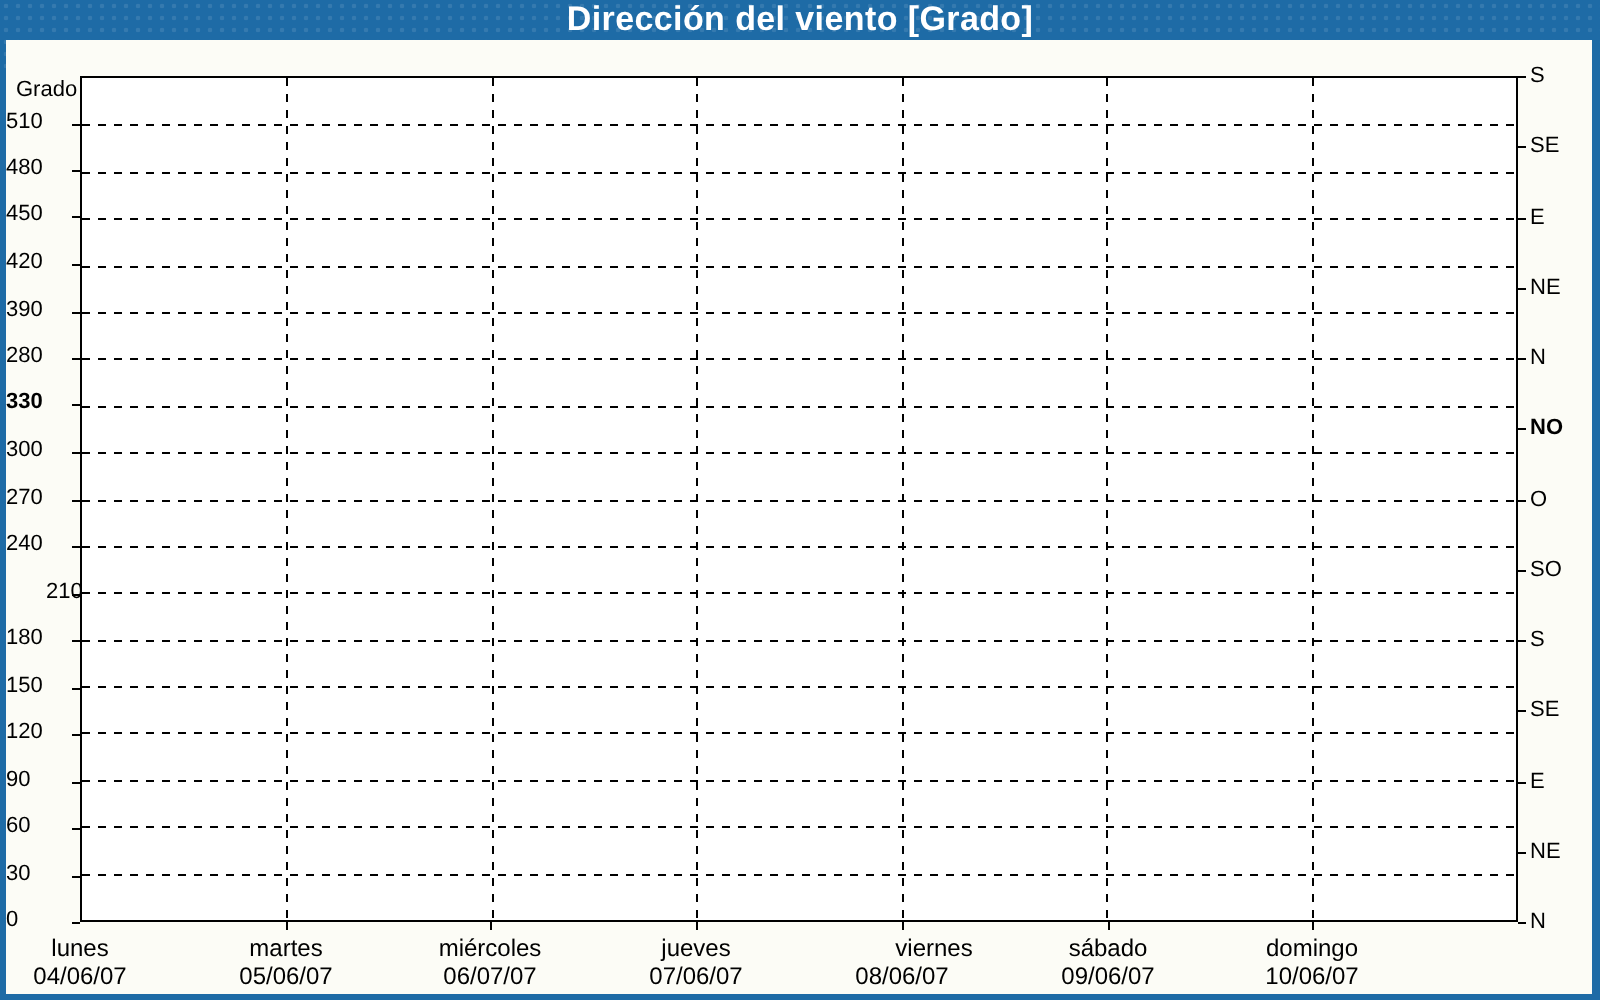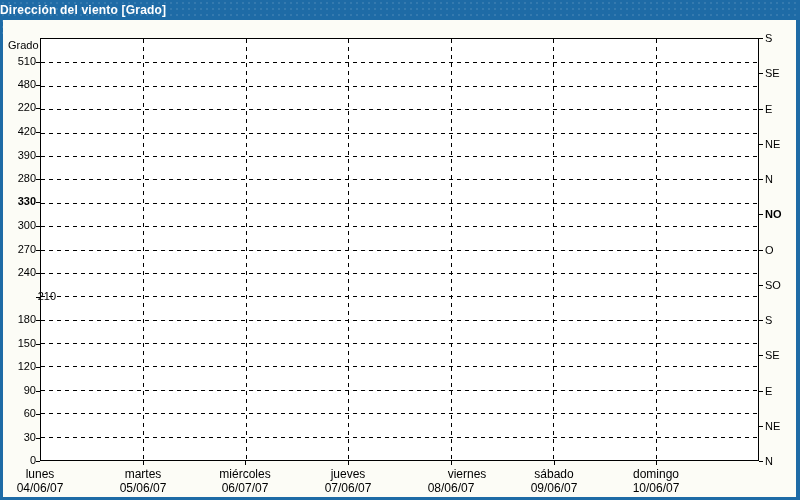--- a/index.html
+++ b/index.html
@@ -8,21 +8,21 @@
     background:var(--frame,#1e6ba6);
     font-family:"Liberation Sans",sans-serif;
     -webkit-font-smoothing:antialiased;
   }
   #titlebar{
     position:absolute;left:0;top:0;width:800px;height:36px;
     background-color:var(--frame,#1e6ba6);
     background-image:radial-gradient(circle,rgba(255,255,255,.10) 1px,transparent 1.3px);
     background-size:6px 6px;
     color:var(--titleText,#fff);
-    font-size:12px;font-weight:bold;line-height:20px;
+    font-size:17px;font-weight:bold;line-height:20px;text-align:center;
     letter-spacing:.2px;
   }
   #content{
     position:absolute;left:3px;top:20px;width:793px;height:477px;
     background:var(--bg,#fcfcf6);
   }
   #plot{
     position:absolute;left:37px;top:18px;width:719px;height:423px;
     background:var(--plotBg,#ffffff);
     border:1px solid var(--grid,#000);box-sizing:border-box;
@@ -30,21 +30,21 @@
   .hgrid{
     position:absolute;left:0;width:717px;height:1px;
     background:repeating-linear-gradient(to right,var(--grid,#000) 0 4px,transparent 4px 8px);
   }
   .vgrid{
     position:absolute;top:0;height:421px;width:1px;
     background:repeating-linear-gradient(to bottom,var(--grid,#000) 0 4px,transparent 4px 8px);
   }
   .ylab{
     position:absolute;left:0;width:33px;height:13px;line-height:13px;
-    text-align:right;font-size:11px;color:var(--text,#000);
+    text-align:left;font-size:11px;color:var(--text,#000);
   }
   .y2lab{
     position:absolute;left:762px;height:13px;line-height:13px;
     font-size:11px;color:var(--text,#000);white-space:nowrap;
   }
   .tick{position:absolute;background:var(--text,#000);}
   .dayname,.daydate{
     position:absolute;transform:translateX(-50%);
     font-size:12px;line-height:13px;color:var(--text,#000);white-space:nowrap;
   }
@@ -111,21 +111,21 @@
       <div class="ylab" style="top: 199px;">300</div>
       <div class="tick" style="left: 33px; top: 206px; width: 4px; height: 1px;"></div>
       <div class="ylab" style="top: 175px; font-weight: bold;">330</div>
       <div class="tick" style="left: 33px; top: 182px; width: 4px; height: 1px;"></div>
       <div class="ylab" style="top: 152px;">280</div>
       <div class="tick" style="left: 33px; top: 159px; width: 4px; height: 1px;"></div>
       <div class="ylab" style="top: 129px;">390</div>
       <div class="tick" style="left: 33px; top: 136px; width: 4px; height: 1px;"></div>
       <div class="ylab" style="top: 105px;">420</div>
       <div class="tick" style="left: 33px; top: 112px; width: 4px; height: 1px;"></div>
-      <div class="ylab" style="top: 81px;">220</div>
+      <div class="ylab" style="top: 81px;">450</div>
       <div class="tick" style="left: 33px; top: 88px; width: 4px; height: 1px;"></div>
       <div class="ylab" style="top: 58px;">480</div>
       <div class="tick" style="left: 33px; top: 65px; width: 4px; height: 1px;"></div>
       <div class="ylab" style="top: 35px;">510</div>
       <div class="tick" style="left: 33px; top: 42px; width: 4px; height: 1px;"></div>
       <div class="y2lab" style="top: 12px;">S</div>
       <div class="tick" style="left: 756px; top: 18px; width: 4px; height: 1px;"></div>
       <div class="y2lab" style="top: 47px;">SE</div>
       <div class="tick" style="left: 756px; top: 53px; width: 4px; height: 1px;"></div>
       <div class="y2lab" style="top: 83px;">E</div>

